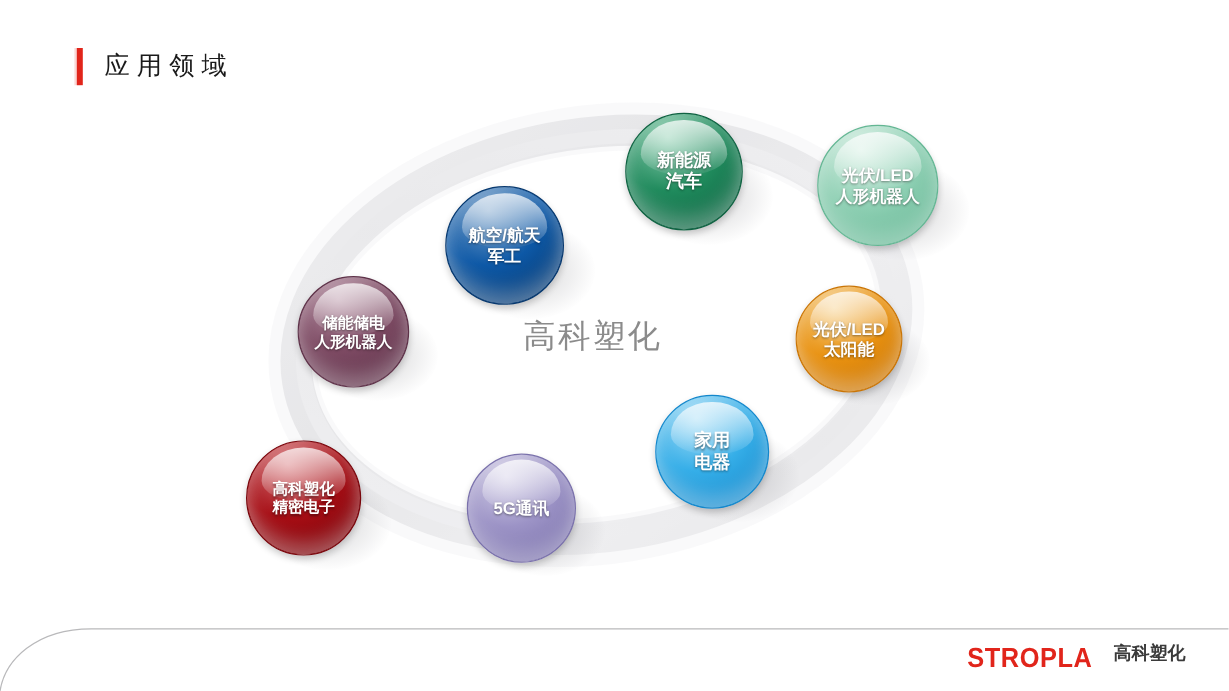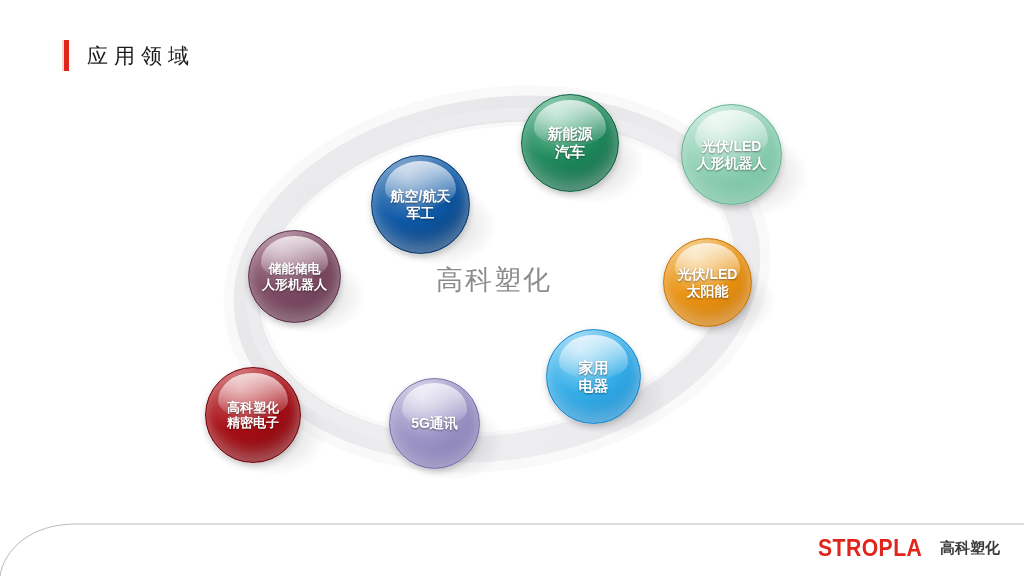--- a/index.html
+++ b/index.html
@@ -117,24 +117,24 @@
   #footer-divider {
     position: absolute;
     left: 0;
     top: 492px;
     width: 1024px;
     height: 84px;
     pointer-events: none;
   }
   #footer-logo {
     position: absolute;
-    right: 24px;
+    right: 36px;
     top: 535px;
     display: flex;
-    align-items: center;
+    align-items: flex-start;
     gap: 9px;
   }
   #logo-mark {
     font-size: 23px;
     font-weight: bold;
     color: #e1251b;
     letter-spacing: 0.5px;
     font-family: "Liberation Sans", "DejaVu Sans", sans-serif;
     transform: scaleX(0.92);
     transform-origin: left bottom;

